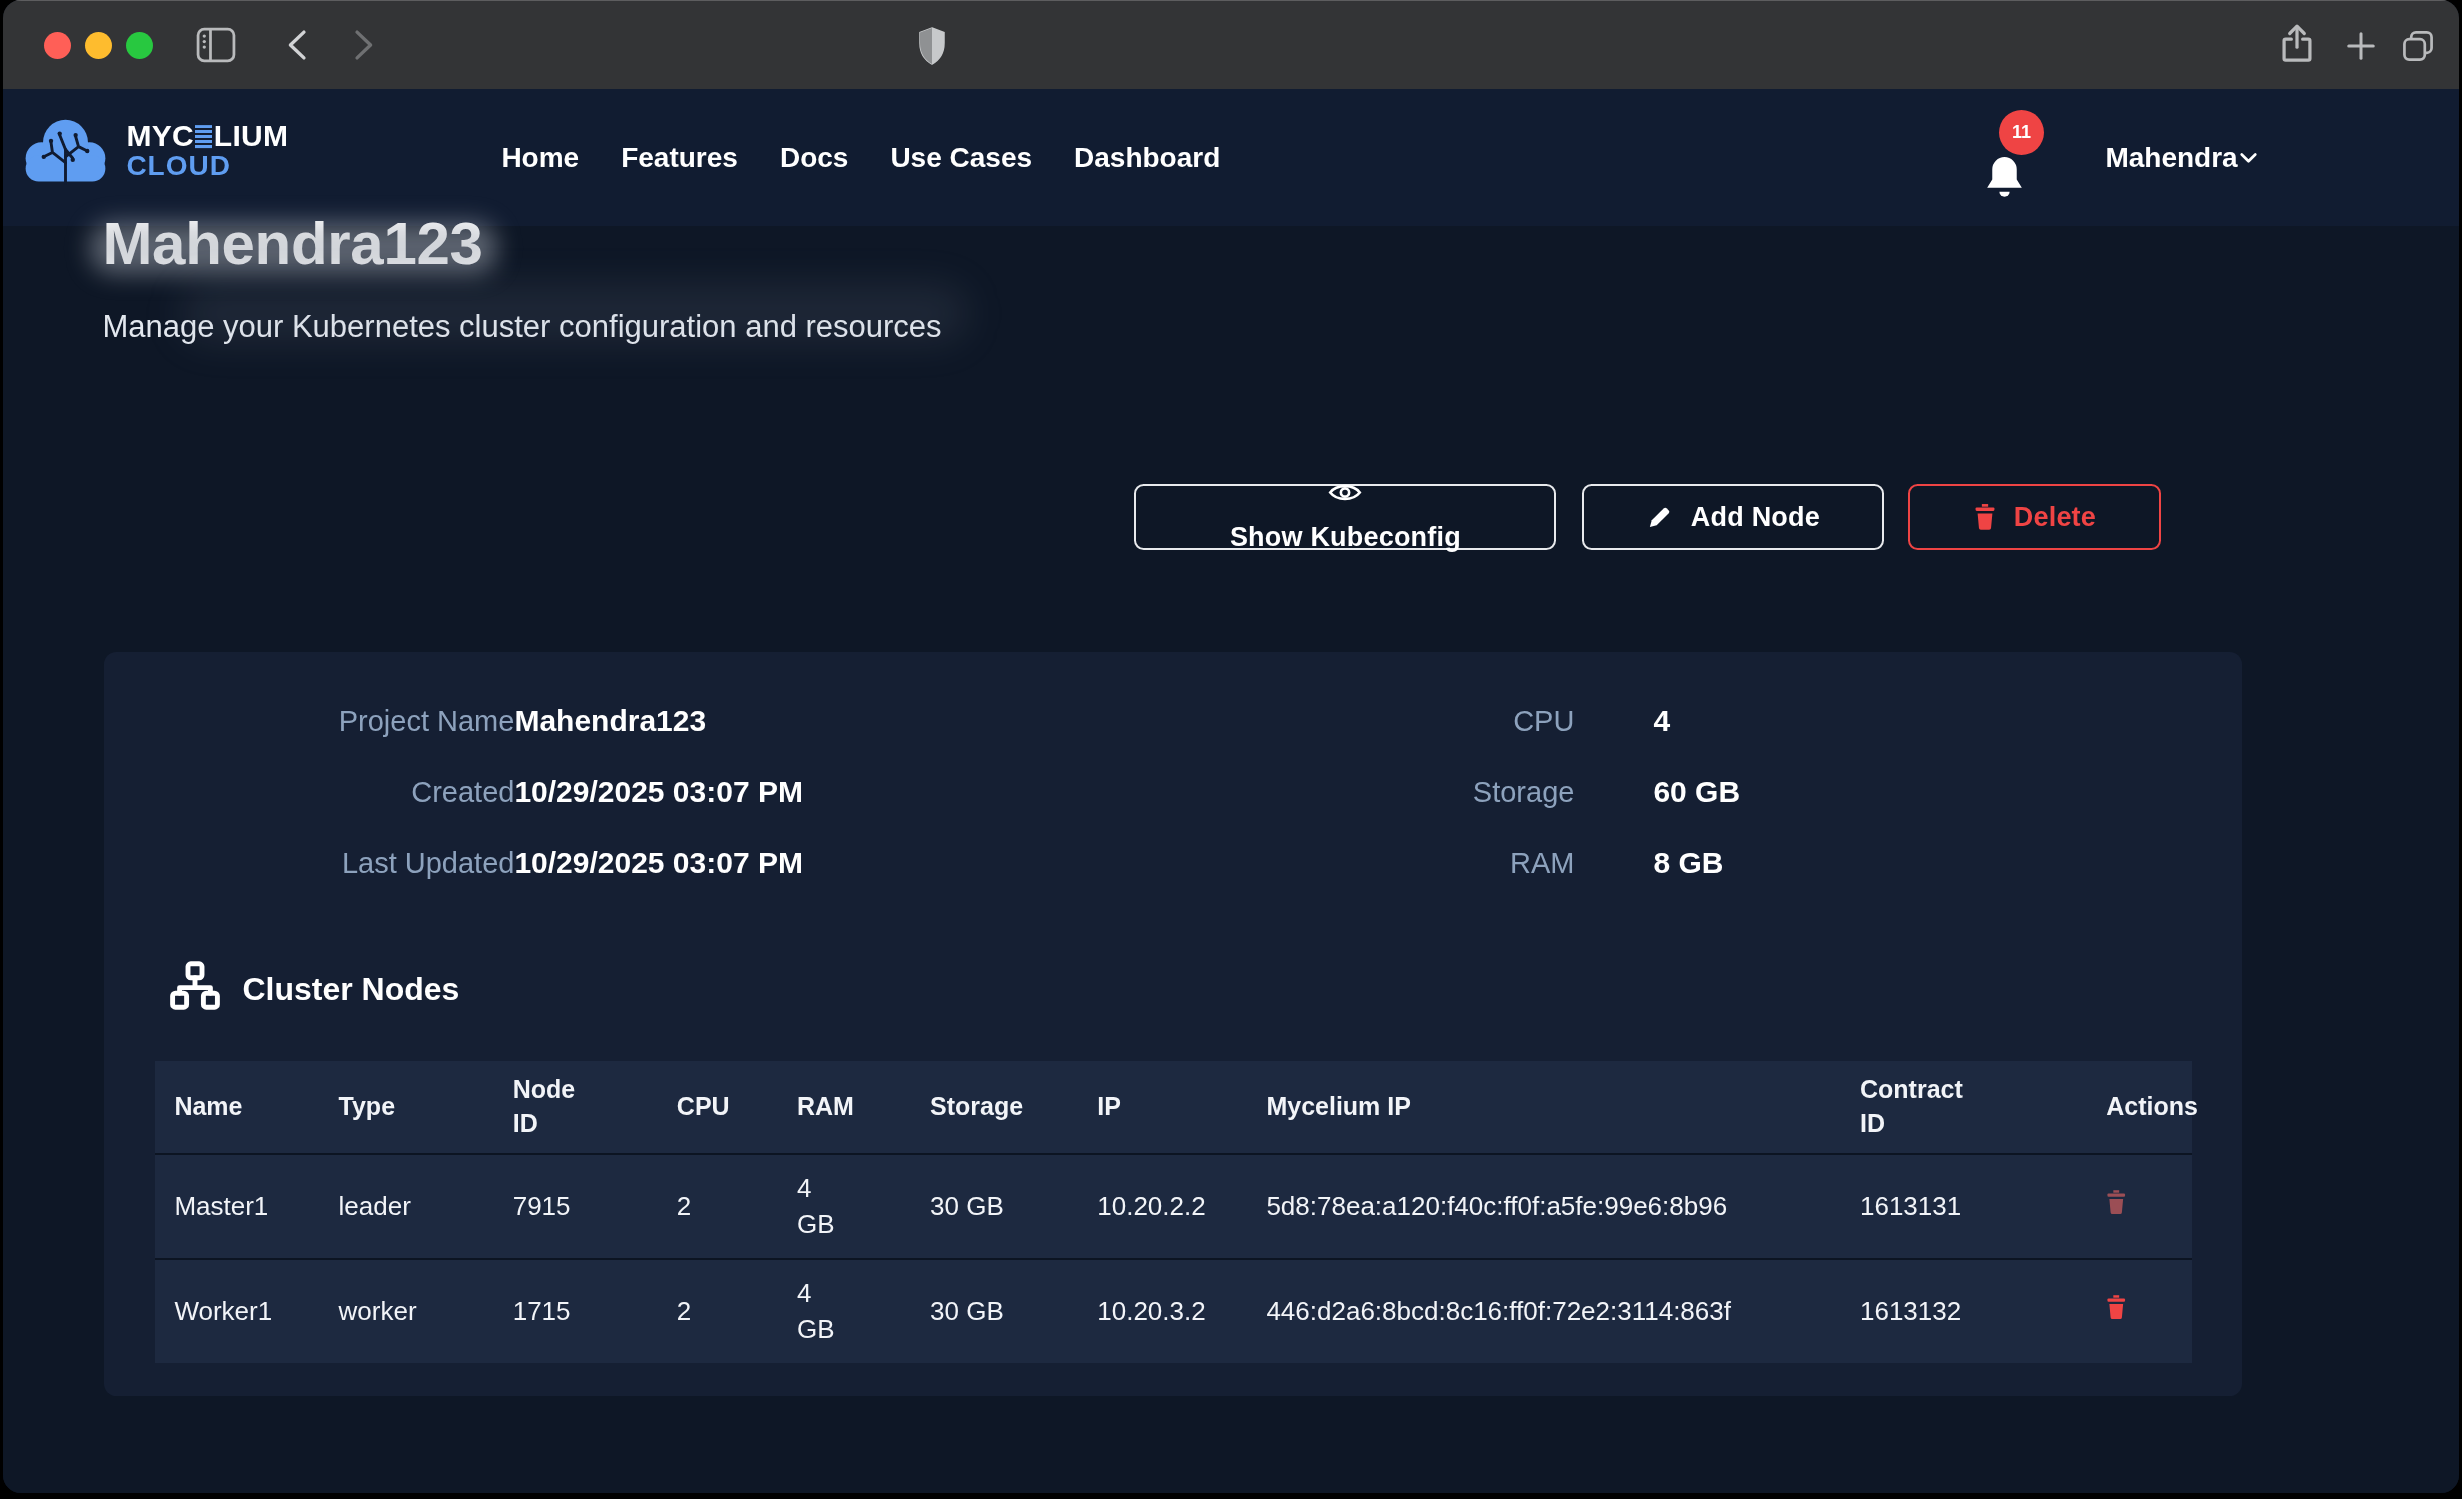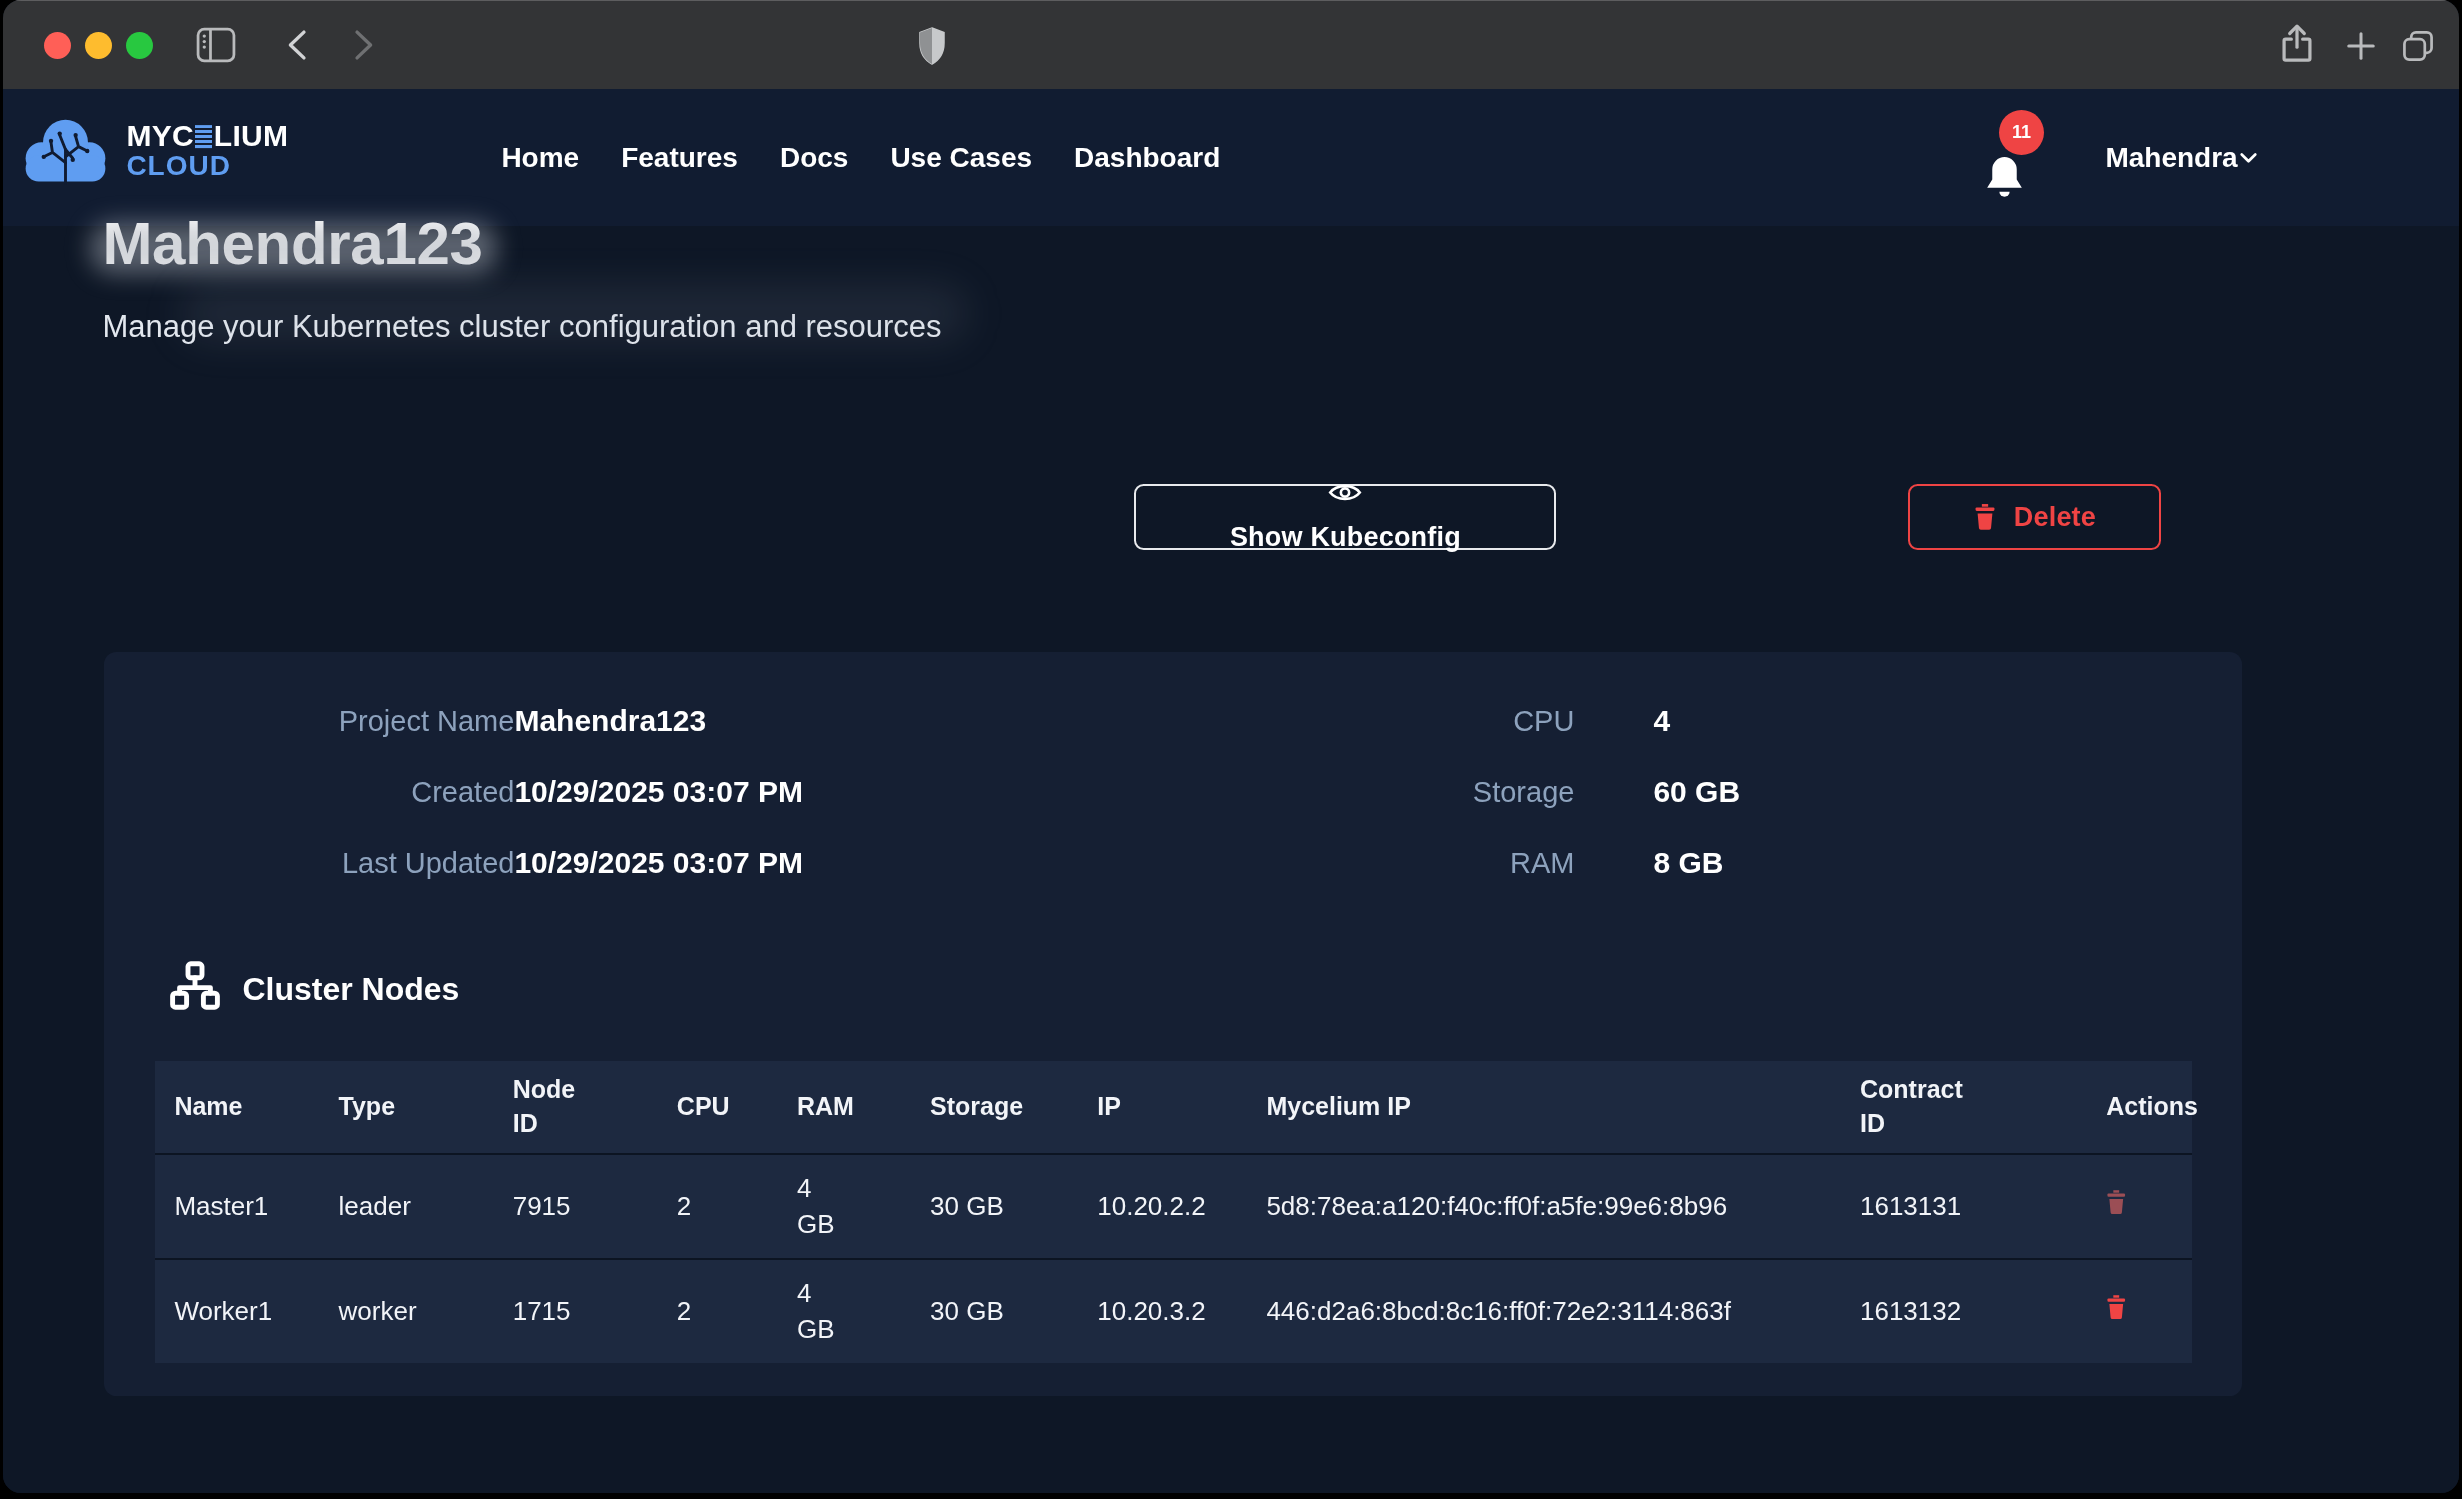--- a/index.html
+++ b/index.html
@@ -203,20 +203,28 @@
     <button class="btn btn-kubeconfig">
       <span>
         <svg width="34" height="23" viewBox="0 0 46 30">
           <path d="M3 15 C 12 3.5, 34 3.5, 43 15 C 34 26.5, 12 26.5, 3 15 Z" fill="none" stroke="#fff" stroke-width="3.6"></path>
           <circle cx="23" cy="15" r="5.6" fill="none" stroke="#fff" stroke-width="3.6"></circle>
         </svg>
       </span>
       <span>Show Kubeconfig</span>
     </button>
 
+    <button class="btn btn-addnode">
+      <span>
+        <svg width="26" height="26" viewBox="0 0 36 36">
+          <path d="M4 32 L6.6 22.6 L23 6.2 a3.2 3.2 0 0 1 4.5 0 l2.3 2.3 a3.2 3.2 0 0 1 0 4.5 L13.4 29.4 Z" fill="#fff"></path>
+        </svg>
+      </span>
+      <span>Add Node</span>
+    </button>
 
     <button class="btn btn-delete">
       <span class="trash-bright">
         <svg width="22" height="26" viewBox="0 0 28 33" fill="currentColor">
           <rect x="10" y="0" width="8" height="3.4"></rect>
           <rect x="2" y="4.4" width="24" height="4.4" rx="1.4"></rect>
           <path d="M4.6 12 h18.8 l-1.7 18.4 a2.4 2.4 0 0 1 -2.4 2.2 H8.7 a2.4 2.4 0 0 1 -2.4 -2.2 Z"></path>
         </svg>
       </span>
       <span>Delete</span>

